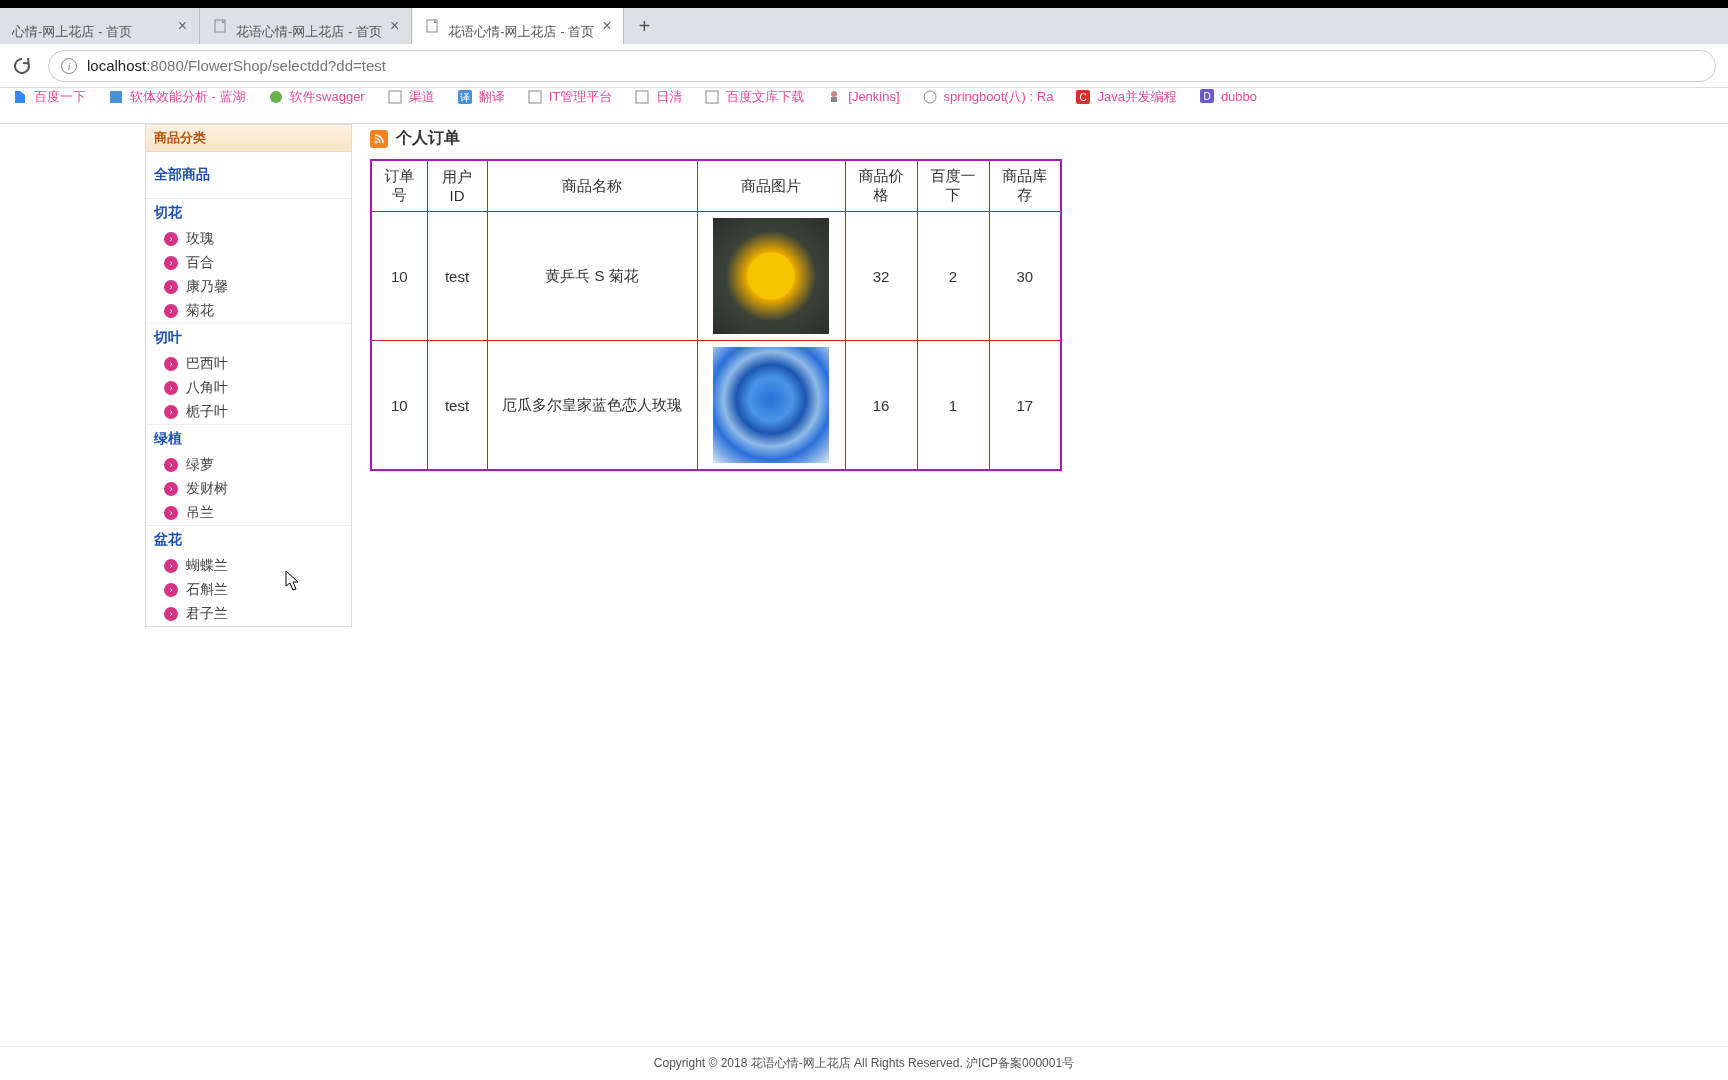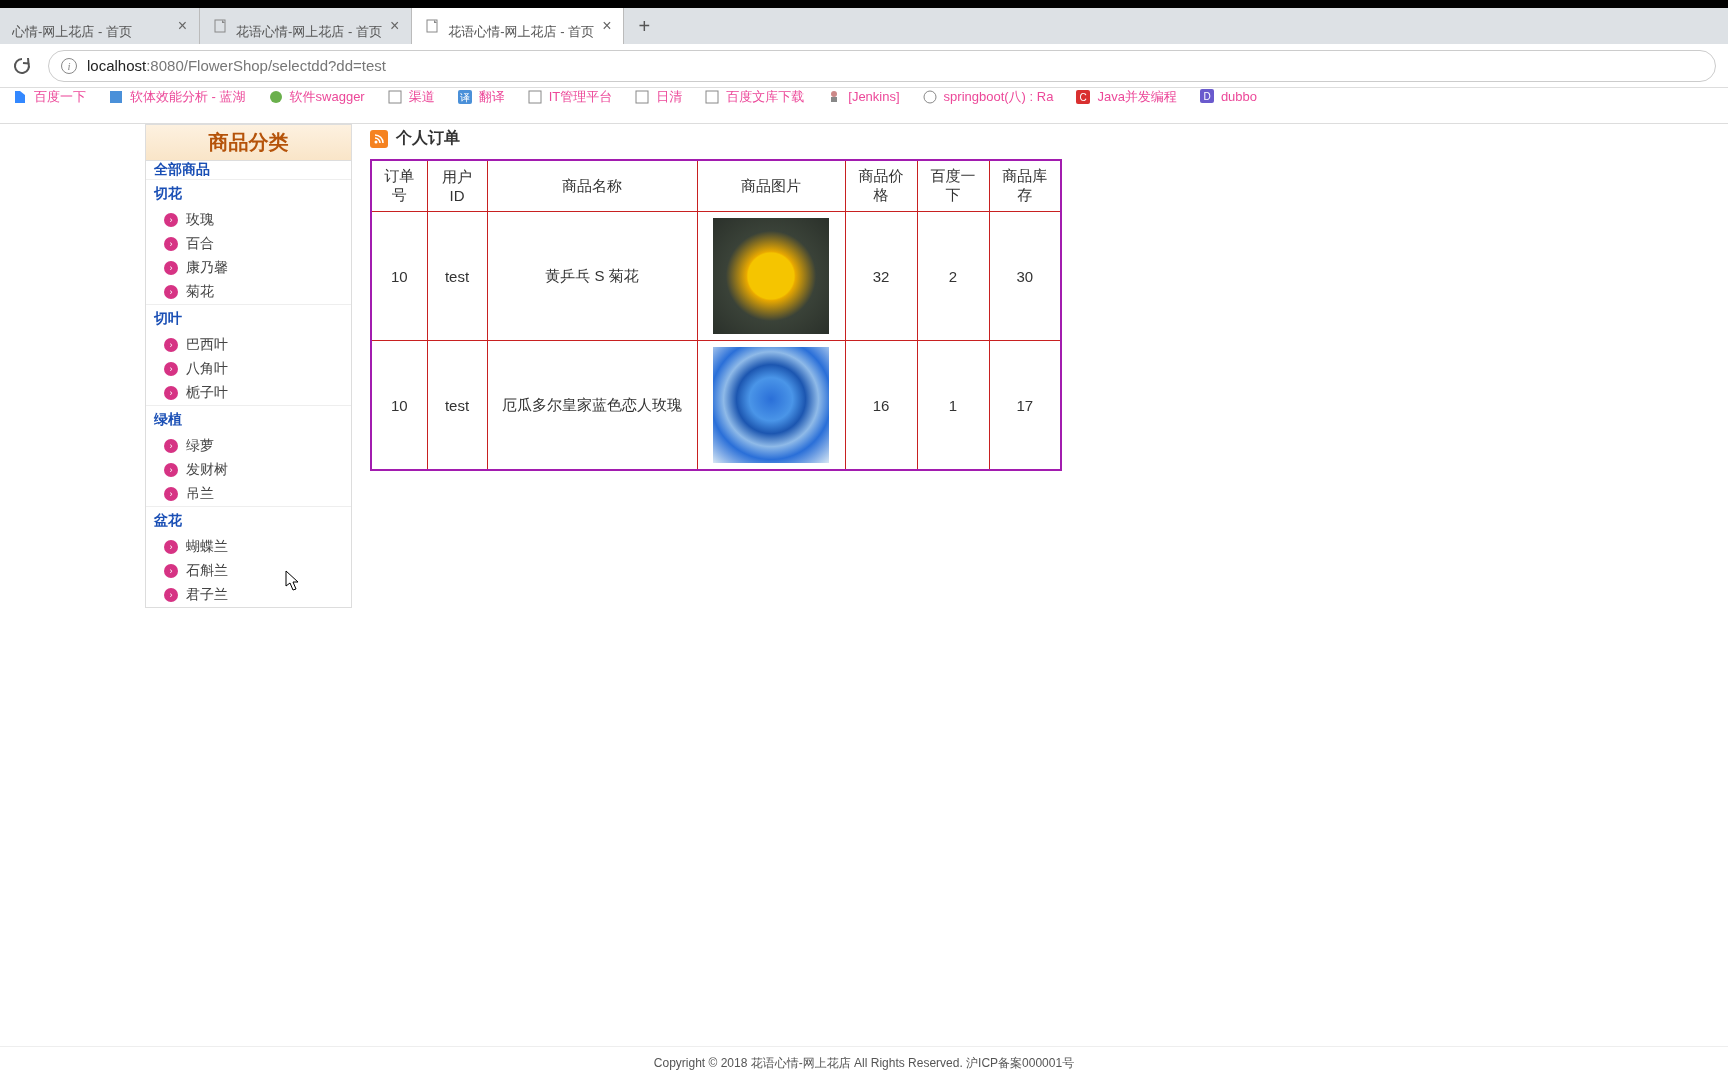--- a/index.html
+++ b/index.html
@@ -23,22 +23,22 @@
     .url-path { color: #777; }
     
     .bookmarks { display: flex; align-items: flex-start; height: 36px; padding: 0 12px; gap: 22px; border-bottom: 1px solid #ddd; font-size: 13px; color: #ec4899; }
     .bookmark { display: flex; align-items: center; gap: 6px; cursor: pointer; white-space: nowrap; }
     .bm-icon { width: 16px; height: 16px; display: inline-block; }
     
     
     .page { display: flex; padding: 0 0 0 145px; gap: 18px; }
     .sidebar { width: 207px; }
     .sidebox { border: 1px solid #ddd; margin-bottom: 14px; }
-    .sidebox-title { background: linear-gradient(#fdf1e0, #f9e5c8); color: #b5530a; font-weight: bold; padding: 4px 8px; font-size: 20px; border-bottom: 1px solid #ddd; text-align: center; }
-    .cat-all { color: #1a4fb5; font-weight: bold; padding: 0 8px; cursor: pointer; }
+    .sidebox-title { background: linear-gradient(#fdf1e0, #f9e5c8); color: #b5530a; font-weight: bold; padding: 4px 8px; font-size: 13px; border-bottom: 1px solid #ddd; }
+    .cat-all { color: #1a4fb5; font-weight: bold; padding: 14px 8px; cursor: pointer; }
     .cat-group { color: #1a4fb5; font-weight: bold; padding: 5px 8px; border-top: 1px solid #eee; cursor: pointer; }
     .cat-item { display: flex; align-items: center; padding: 3px 8px 3px 18px; color: #444; cursor: pointer; }
     .bullet { width: 14px; height: 14px; background: #d63384; border-radius: 50%; margin-right: 8px; display: inline-flex; align-items: center; justify-content: center; color: #fff; font-size: 9px; }
     
     .recent-item { display: flex; align-items: flex-start; padding: 10px 8px; gap: 10px; }
     .recent-thumb { width: 48px; height: 48px; border: 1px solid #ccc; flex-shrink: 0; }
     .recent-name { color: #444; font-size: 14px; line-height: 1.5; }
     
     .main { flex: 0 0 auto; }
     .main-title { display: flex; align-items: center; gap: 8px; font-weight: bold; color: #333; padding: 4px 0 10px 0; font-size: 16px; }

